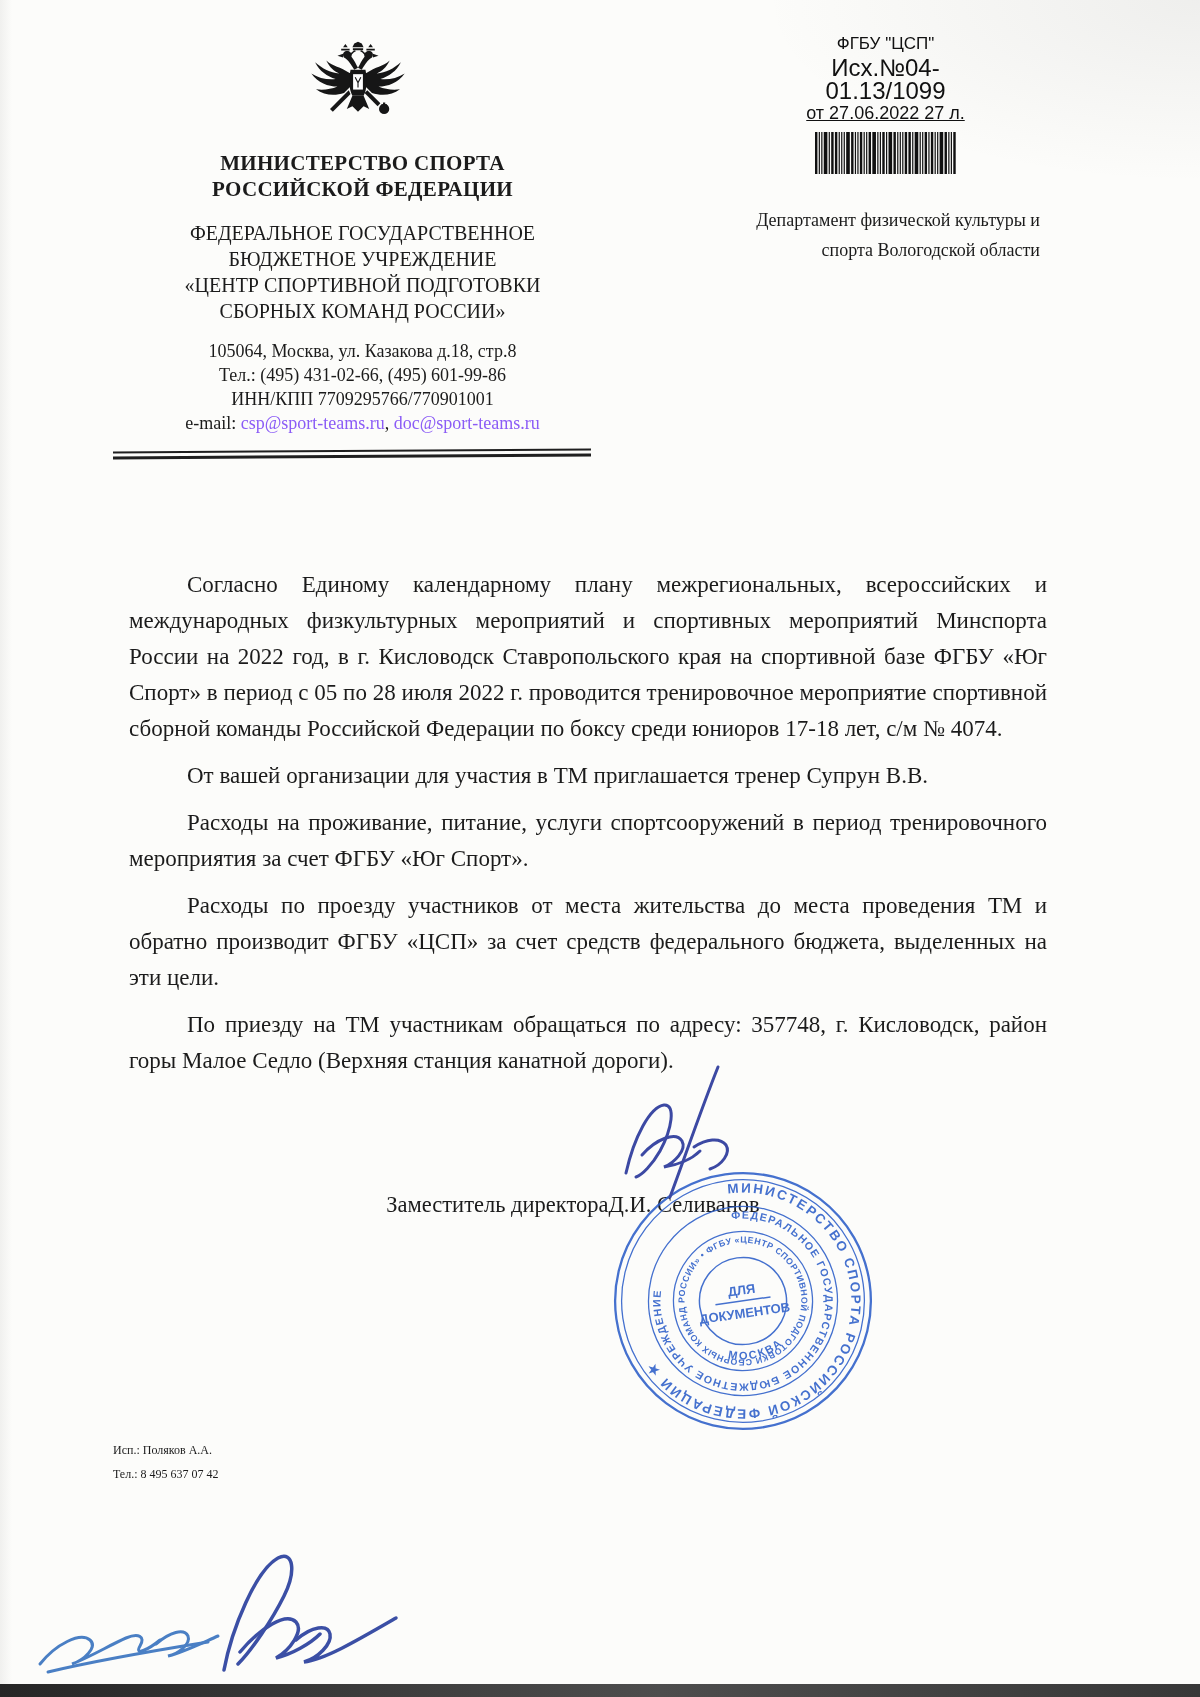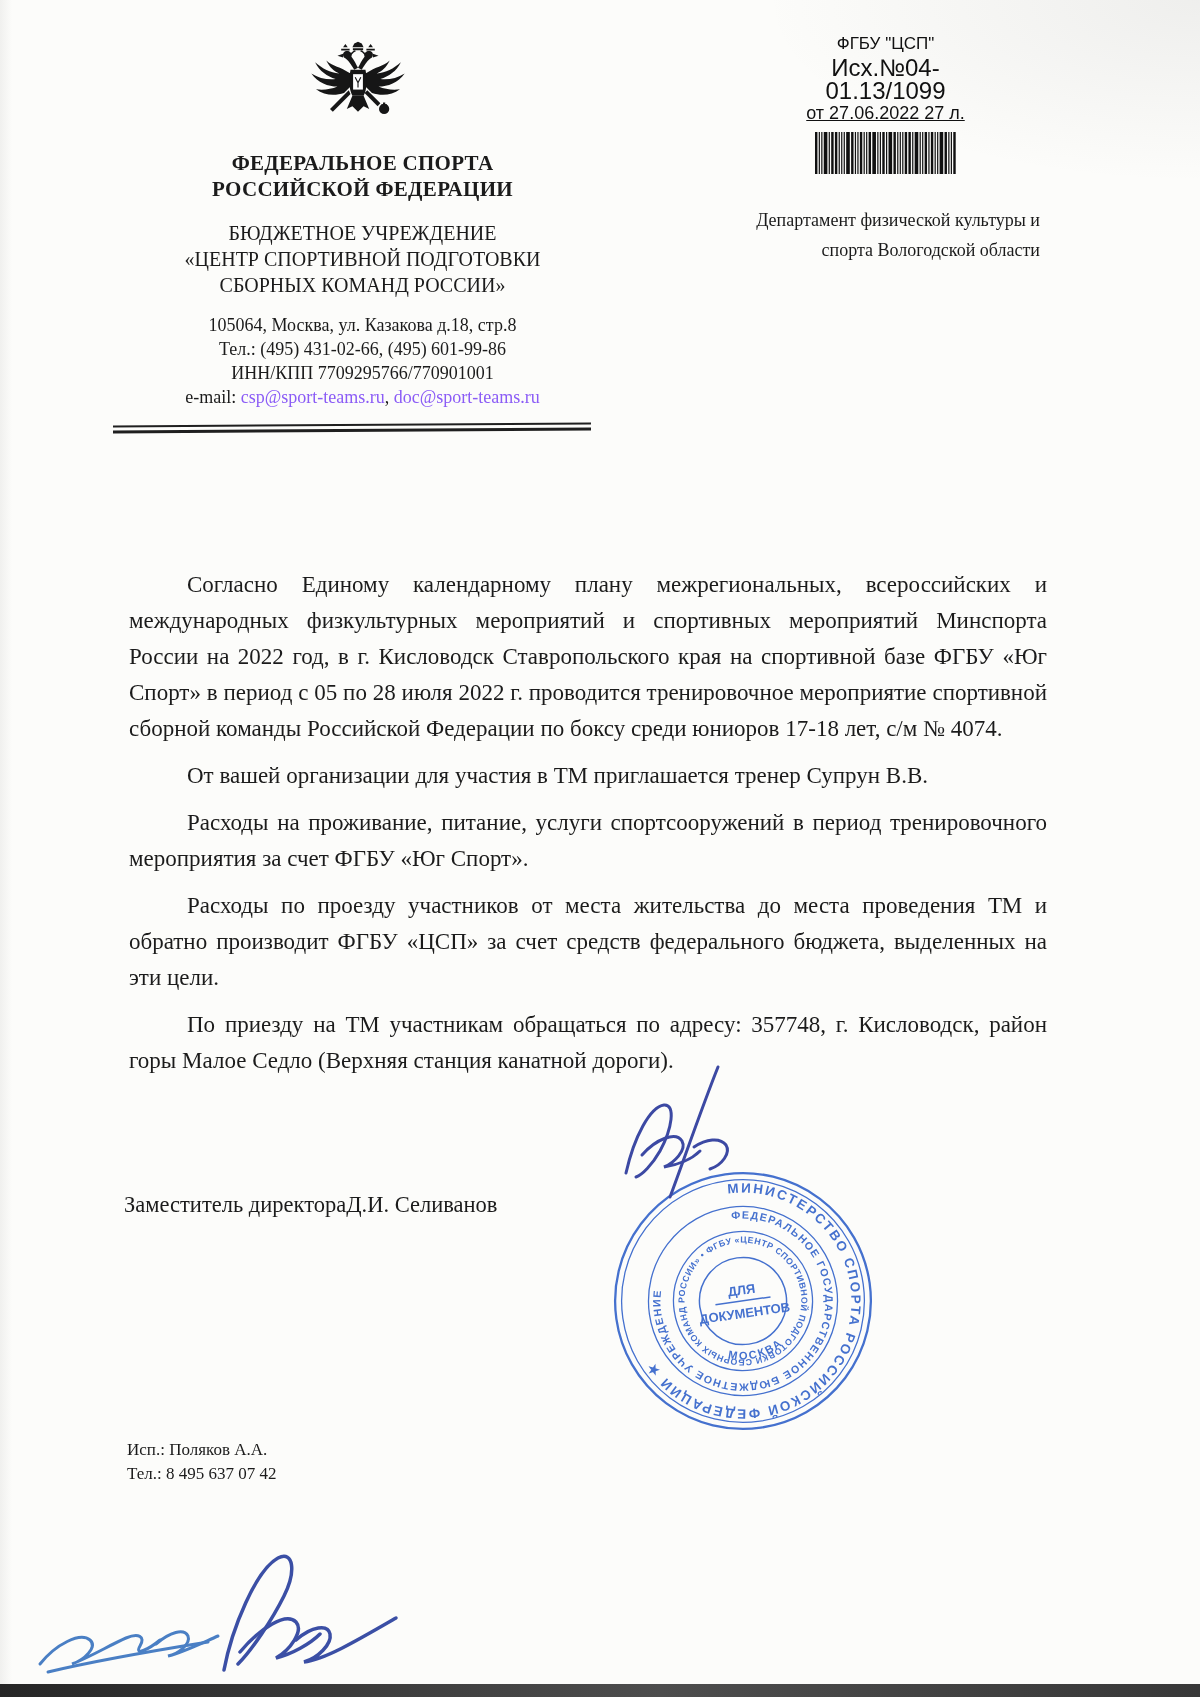--- a/index.html
+++ b/index.html
@@ -30,29 +30,29 @@
   .barcode{display:block;margin:7px auto 0;}
   
   .recipient{position:absolute;left:630px;top:205px;width:410px;text-align:right;
         font-size:18px;line-height:30px;}
   
   .body-text{position:absolute;left:118px;top:556px;width:940px;
         font-size:23px;line-height:36px;text-align:justify;}
   .body-text p{margin:11px;text-indent:58px;}
   
   .signrow{position:absolute;left:124px;top:1192px;width:940px;display:flex;
-        justify-content:flex-start;font-size:22.5px;}
+        justify-content:center;font-size:22.5px;}
   .signrow .name{margin-right:42px;}
   
   .stamp{position:absolute;left:604px;top:1162px;width:278px;height:278px;
         transform:rotate(-8deg);opacity:.88;}
   .sig-top{position:absolute;left:598px;top:1055px;width:230px;height:160px;}
   .sig-bottom{position:absolute;left:28px;top:1532px;width:390px;height:155px;}
   
-  .footer{position:absolute;left:127px;top:1438px;font-size:17px;line-height:24px;}
+  .footer{position:absolute;left:113px;top:1438px;font-size:12px;line-height:24px;}
   
   .scan-edge{position:absolute;left:0;top:1684px;width:1200px;height:13px;
         background:linear-gradient(90deg,#262626,#4d4d4d 55%,#383838);}
 </style>
 </head>
 <body>
 
 <div class="page">
 
   <div class="emblem">
@@ -76,24 +76,25 @@
         <circle cx="88" cy="72" r="5.5"></circle>
         <path d="M86.8,65 h2.4 v3 h-2.4 z M85,67 h6 v1.6 h-6 z"></path>
       </g>
       <rect x="54" y="34" width="12" height="18" fill="#ffffff" stroke="#161616" stroke-width="1.5"></rect>
       <path d="M57,38 l3,6 3,-6 M60,44 v5" stroke="#161616" stroke-width="1.2" fill="none"></path>
     </svg>
   </div>
 
   <div class="letterhead">
     <div class="ministry">
-      <div>ФЕДЕРАЛЬНОЕ СПОРТА</div>
+      <div>МИНИСТЕРСТВО СПОРТА</div>
       <div>РОССИЙСКОЙ ФЕДЕРАЦИИ</div>
     </div>
     <div class="orgname">
+      <div>ФЕДЕРАЛЬНОЕ ГОСУДАРСТВЕННОЕ</div>
       <div>БЮДЖЕТНОЕ УЧРЕЖДЕНИЕ</div>
       <div class="bold">«ЦЕНТР СПОРТИВНОЙ ПОДГОТОВКИ</div>
       <div class="bold">СБОРНЫХ КОМАНД РОССИИ»</div>
     </div>
     <div class="contact">
       <div>105064, Москва, ул. Казакова д.18, стр.8</div>
       <div>Тел.: (495) 431-02-66, (495) 601-99-86</div>
       <div>ИНН/КПП 7709295766/770901001</div>
       <div>
         <span>e-mail: </span><span class="email">csp@sport-teams.ru</span><span>, </span><span class="email">doc@sport-teams.ru</span>

